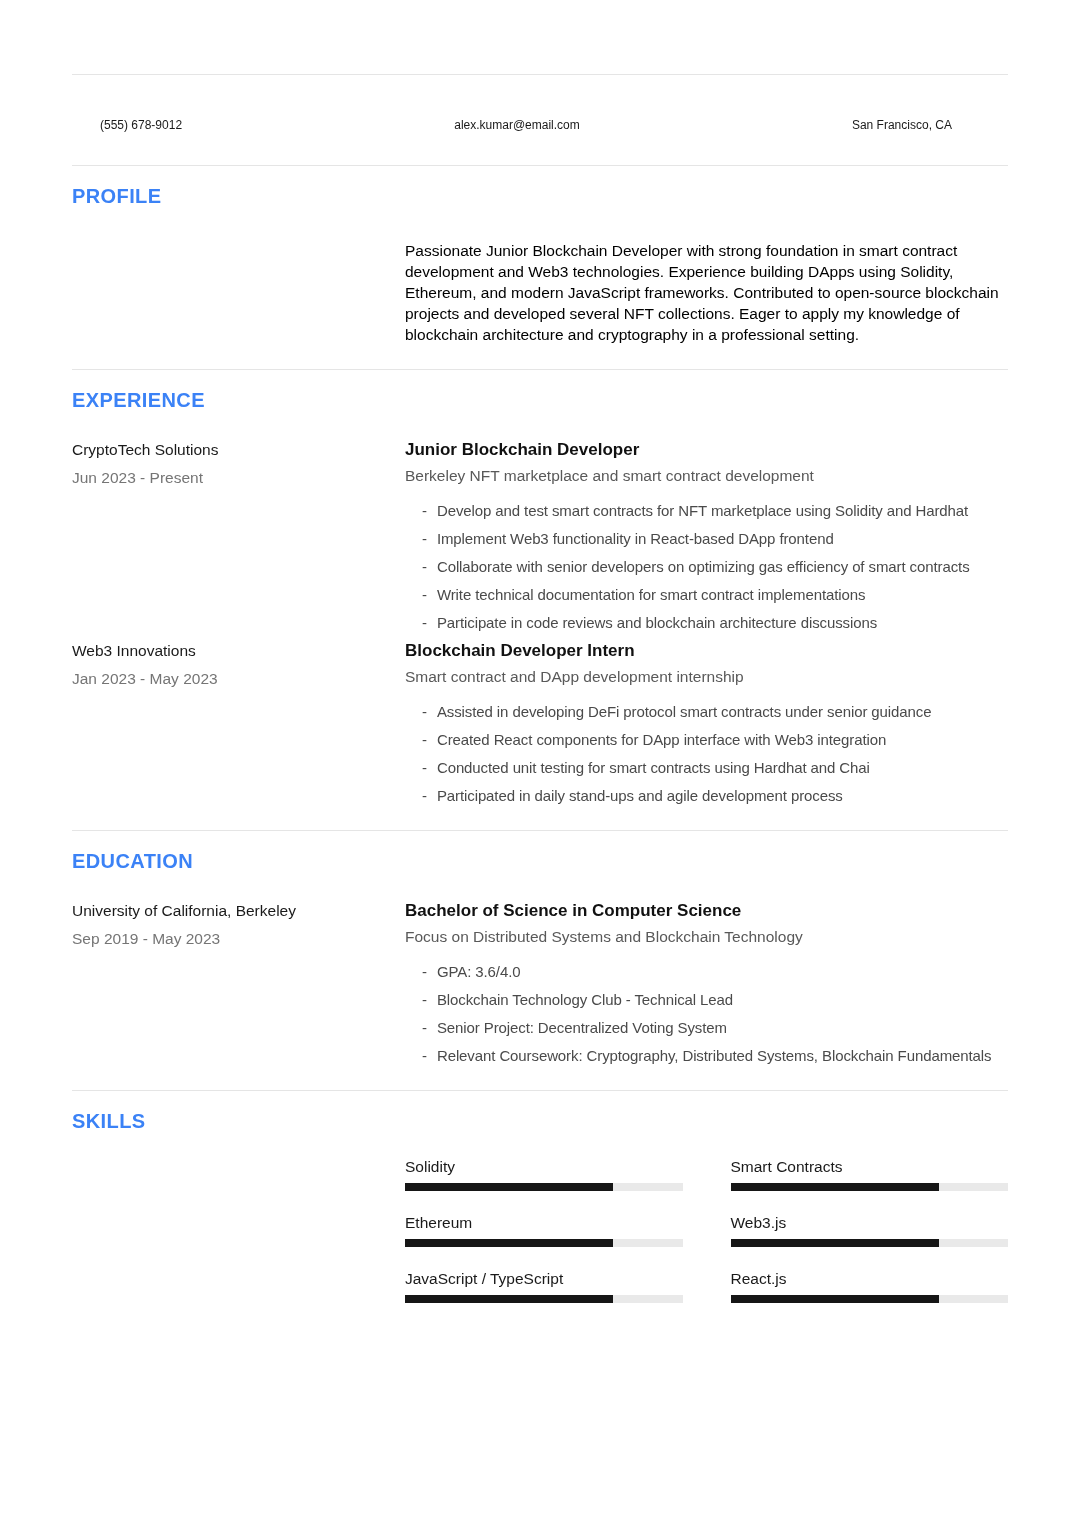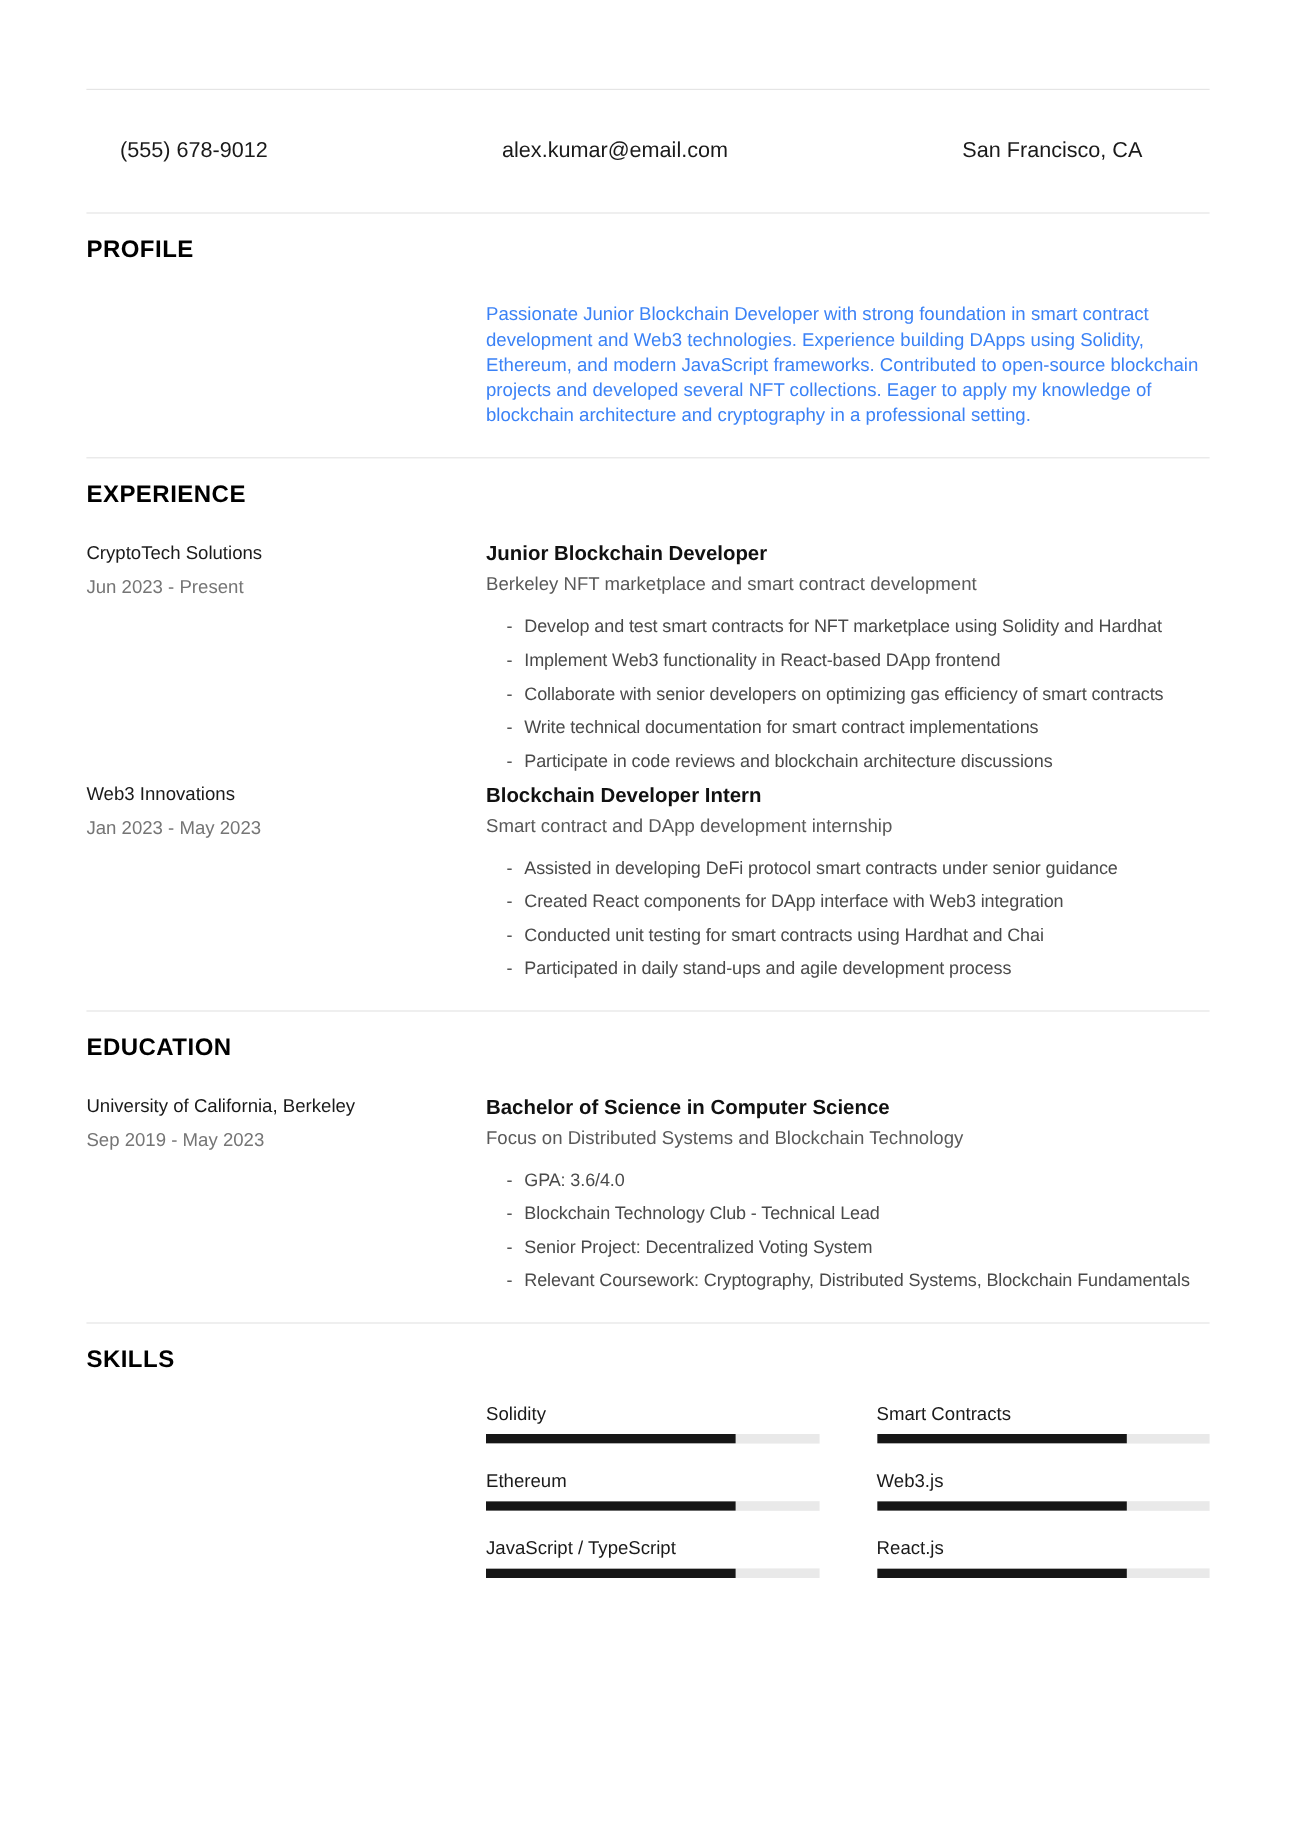--- a/index.html
+++ b/index.html
@@ -30,28 +30,28 @@
     color: #111111;
   }
   hr.rule {
     border: none;
     border-top: 1px solid #e5e5e5;
     margin: 0;
   }
   .rule-header { margin-top: 25px; }
   
   .contact-row {
-    margin: 26px 0 28px;
+    margin: 26px 0 16px;
     padding-left: 28px;
     padding-right: 56px;
     min-height: 48px;
     display: flex;
     align-items: center;
     justify-content: space-between;
-    font-size: 18px;
+    font-size: 12px;
     color: #1a1a1a;
   }
   .contact-links {
     width: 152px;
     display: flex;
     flex-wrap: wrap;
     justify-content: center;
     column-gap: 18px;
     row-gap: 3px;
     line-height: 23px;
@@ -62,33 +62,33 @@
     text-underline-offset: 3px;
   }
   
   .section { padding: 18px 0 24px; }
   .section h2 {
     margin: 0;
     font-size: 20px;
     line-height: 24px;
     font-weight: 700;
     letter-spacing: 0.4px;
-    color: #000000;
+    color: #3b82f6;
   }
   .row {
     display: grid;
     grid-template-columns: 333px 1fr;
   }
   
   .profile-body { margin-top: 32px; }
   .profile-text {
     margin: 0;
     font-size: 15.5px;
     line-height: 21px;
-    color: #3b82f6;
+    color: #000000;
   }
   
   .entries { margin-top: 28px; display: flex; flex-direction: column; gap: 8px; }
   .org-name { font-size: 15.5px; line-height: 20px; color: #1a1a1a; }
   .org-dates { margin-top: 8px; font-size: 15.5px; line-height: 20px; color: #757575; }
   .entry-title {
     margin: 0;
     font-size: 17px;
     line-height: 20px;
     font-weight: 700;

